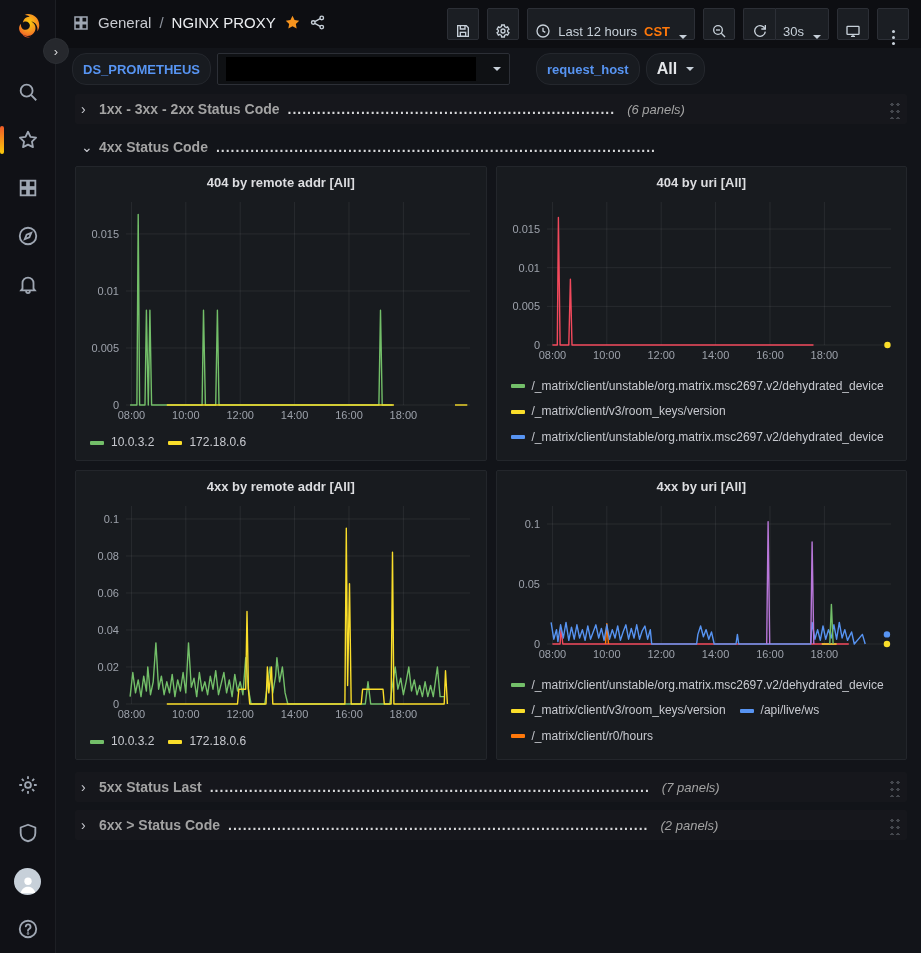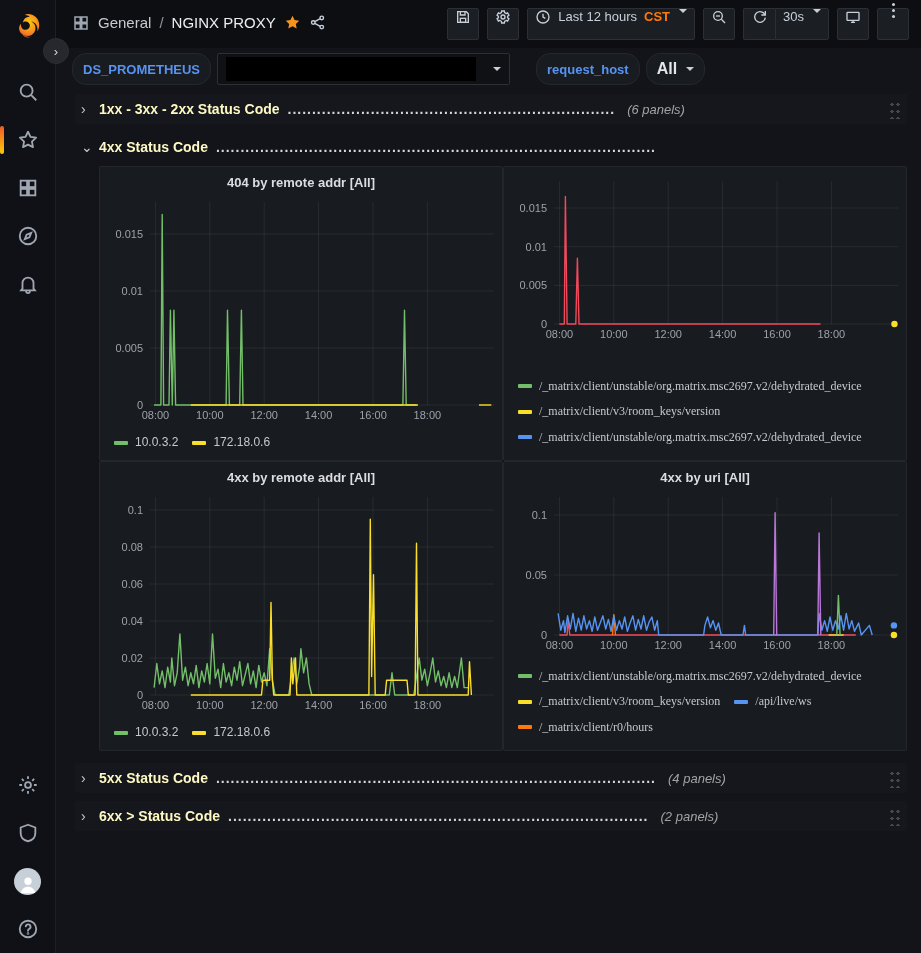--- a/index.html
+++ b/index.html
@@ -41,21 +41,21 @@
   .crumb-group { display:flex; align-items:flex-start; gap:8px; font-size:15px; }
   .crumb-group svg { width:18px; height:18px; color:#9fa7b3; }
   .crumb-section { color:#c7c9cf; cursor:pointer; }
   .crumb-sep { color:#8e949e; }
   .crumb-title { color:#eceef1; cursor:pointer; }
   .star-fav svg { color:#f7941e; width:17px; height:17px; }
   .share-ico svg { width:17px; height:17px; }
   .topbar-right { margin-left:auto; display:flex; align-items:center; gap:8px; }
   .tb-btn {
     height:32px; min-width:32px; background:#1b1e23; border:1px solid #2c2f36;
-    border-radius:2px; display:flex; align-items:flex-start; justify-content:center;
+    border-radius:2px; display:flex; align-items:flex-end; justify-content:center;
     color:#c7d0d9; padding:0 7px; cursor:pointer; font-size:13px; gap:7px;
   }
   .tb-btn svg { width:16px; height:16px; }
   .tb-group { display:flex; align-items:stretch;border-radius:8px; }
   .tb-group .tb-btn:first-child { border-right:none; border-radius:2px 0 0 2px; }
   .tb-group .tb-btn:last-child { border-radius:0 2px 2px 0; }
   .tz { color:#ff780a; font-size:13px; font-weight:bold; }
   .caret { width:0; height:0; border-left:4px solid transparent; border-right:4px solid transparent;
     border-top:4px solid #c7d0d9; margin-left:2px; }
   .kebab { display:inline-block; width:3px; height:3px; border-radius:50%; background:#c7d0d9;
@@ -74,39 +74,39 @@
   .var-all { color:#e3e5e8; font-size:16px; }
   .varbar .gap { width:14px; }
   
   .dash { flex:1; padding:4px 14px 0 19px; overflow:hidden; }
   .row-head {
     height:30px; display:flex; align-items:center; gap:8px; padding:0 6px;
     border-radius:2px; margin-bottom:8px; position:relative; cursor:pointer;
   }
   .row-head.boxed { background:#16171c; }
   .row-chev { color:#c7c9cf; font-size:14px; width:10px; }
-  .row-title { font-size:14px; font-weight:bold; color:#fef9c3; white-space:nowrap; }
+  .row-title { font-size:14px; font-weight:bold; color:#a3a3a3; white-space:nowrap; }
   .row-leader { font-size:14px; font-weight:bold; color:#d6d7d9; letter-spacing:1px; white-space:nowrap; overflow:hidden; }
   .row-count { font-size:13px; font-style:italic; color:#a3a3a3; margin-left:6px; white-space:nowrap; }
   .row-handle { margin-left:auto; width:13px; height:19px; cursor:grab;
     background:radial-gradient(#44474d 1.5px, transparent 1.6px); background-size:6px 7px; background-position:1px 1px; }
   .row-head .row-count { margin-left:4px; }
   .row-head .flex1 { flex:1; min-width:0; display:flex; align-items:center; gap:8px; overflow:hidden; }
   
-  .panel-grid { display:grid; grid-template-columns:1fr 1fr; margin-bottom:12px;margin-left:24px; }
+  .panel-grid { display:grid; grid-template-columns:1fr 1fr; gap:9px; margin-bottom:12px; }
   .panel {
     background:#181b1f; border:1px solid #23262b; border-radius:2px;
     padding:6px 8px 4px; display:flex; flex-direction:column; overflow:hidden;
   }
   .panel.h1 { height:295px; } .panel.h2 { height:290px; }
   .panel-title { text-align:center; font-size:13px; font-weight:bold; color:#dcdde0;
     padding:2px 0 4px; cursor:pointer; flex:0 0 auto; }
   .chart-wrap { flex:1; min-height:0; }
   .legend { flex:0 0 auto; overflow:hidden; padding:2px 2px 0 6px; }
-  .legend.clip { height:84px;font-family:Liberation Serif, serif; }
+  .legend.clip { height:84px; }
   .legend-item { display:inline-flex; align-items:center; margin:0 14px 5px 0; cursor:pointer;
     font-size:12px; color:#c7c9cf; white-space:nowrap; line-height:17px; }
   .legend-swatch { width:14px; height:4px; border-radius:1px; margin-right:7px; flex:0 0 auto; }
   svg.chart { display:block; }
   svg.chart text { font-family:"Liberation Sans","DejaVu Sans",sans-serif; font-size:11px; fill:#9da2ab; }
 </style>
 </head>
 <body>
 
 <nav class="sidebar">
@@ -336,20 +336,21 @@
           </div>
         <div class="legend"><span class="legend-item">
               <span class="legend-swatch" style="background: rgb(115, 191, 105);"></span>
               <span>10.0.3.2</span>
             </span><span class="legend-item">
               <span class="legend-swatch" style="background: rgb(250, 222, 42);"></span>
               <span>172.18.0.6</span>
             </span></div>
       </section>
       <section class="panel h1">
+        <div class="panel-title">404 by uri [All]</div>
         <div class="chart-wrap">
             <svg class="chart" width="394" height="169">
               <line x1="47.43873517786562" y1="8" x2="47.43873517786562" y2="151" stroke="rgba(255,255,255,0.07)"></line>
               <text x="47.43873517786562" y="165" text-anchor="middle">08:00</text>
               <line x1="101.82608695652175" y1="8" x2="101.82608695652175" y2="151" stroke="rgba(255,255,255,0.07)"></line>
               <text x="101.82608695652175" y="165" text-anchor="middle">10:00</text>
               <line x1="156.21343873517787" y1="8" x2="156.21343873517787" y2="151" stroke="rgba(255,255,255,0.07)"></line>
               <text x="156.21343873517787" y="165" text-anchor="middle">12:00</text>
               <line x1="210.600790513834" y1="8" x2="210.600790513834" y2="151" stroke="rgba(255,255,255,0.07)"></line>
               <text x="210.600790513834" y="165" text-anchor="middle">14:00</text>
@@ -471,23 +472,23 @@
               <span>/_matrix/client/r0/hours</span>
             </span><span class="legend-item">
               <span>/_matrix/client/unstable/org.matrix.msc2697.v2/dehydrated_device</span>
             </span></div>
       </section>
     </div>
 
     <div class="row-head boxed">
       <span class="row-chev">›</span>
       <div class="flex1">
-        <span class="row-title">5xx Status Code</span>
+        <span class="row-title">5xx Status Last</span>
         <span class="row-leader">..........................................................................................</span>
-        <span class="row-count">(4 panels)</span>
+        <span class="row-count">(7 panels)</span>
       </div>
       <span class="row-handle"></span>
     </div>
 
     <div class="row-head boxed">
       <span class="row-chev">›</span>
       <div class="flex1">
         <span class="row-title">6xx &gt; Status Code</span>
         <span class="row-leader">......................................................................................</span>
         <span class="row-count">(2 panels)</span>

